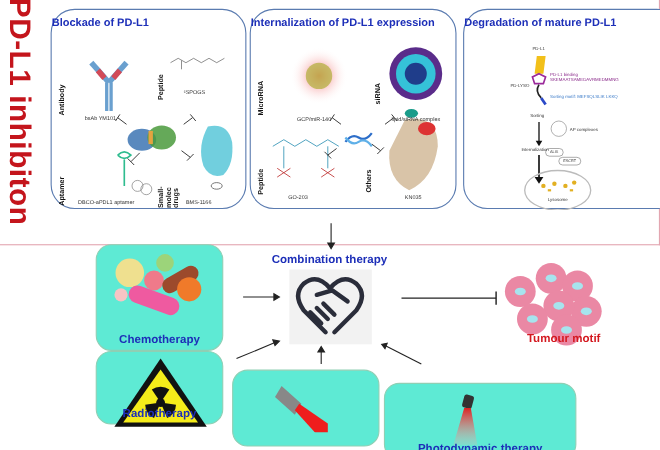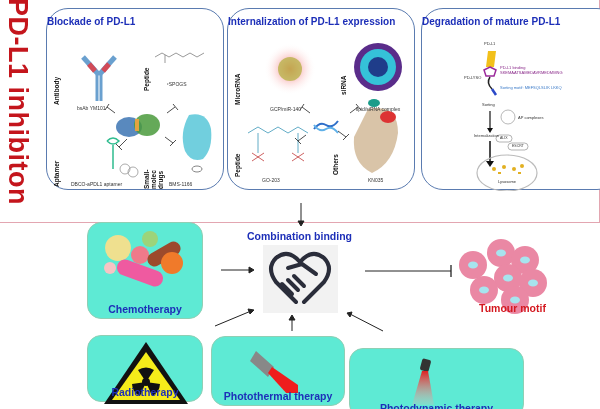--- a/index.html
+++ b/index.html
@@ -194,55 +194,54 @@
     <circle cx="62" cy="16" r="8" fill="#9cd47a"></circle>
     <circle cx="52" cy="32" r="9" fill="#ef7a8a"></circle>
     <rect x="58" y="24" width="36" height="14" rx="7" transform="rotate(-30 76 31)" fill="#9c4a2c"></rect>
     <circle cx="84" cy="40" r="11" fill="#f07a2a"></circle>
     <circle cx="22" cy="45" r="6" fill="#f7c4c4"></circle>
     <rect x="28" y="42" width="48" height="16" rx="8" transform="rotate(20 52 50)" fill="#ef5aa0"></rect>
   </svg>
   <div class="box-label">Chemotherapy</div>
 </div>
 
-<div class="box" style="left:87px;top:335px;width:116px;height:67px;">
+<div class="box" style="left:87px;top:319px;width:116px;height:67px;">
   <svg width="116" height="72" style="position:absolute;left:0;top:0">
     <polygon points="58,6 100,68 16,68" fill="#111"></polygon>
     <polygon points="58,16 92,64 24,64" fill="#f5ec1a"></polygon>
     <circle cx="58" cy="46" r="4" fill="#111"></circle>
     <path d="M58 46 L50 34 A14 14 0 0 1 66 34 Z" fill="#111"></path>
     <path d="M58 46 L44 48 A14 14 0 0 0 52 60 Z" fill="#111"></path>
     <path d="M58 46 L72 48 A14 14 0 0 1 64 60 Z" fill="#111"></path>
   </svg>
   <div class="box-label">Radiotherapy</div>
 </div>
 
 <div class="box" style="left:211px;top:336px;width:134px;height:70px;">
   <svg width="134" height="56" style="position:absolute;left:0;top:0">
     <polygon points="38,24 56,40 62,30 44,14" fill="#888"></polygon>
     <polygon points="56,36 60,30 86,48 86,58 76,58" fill="#ef1d1d"></polygon>
   </svg>
-  <div class="box-label">Photothermal therapy</div>
 </div>
 
 <div class="box" style="left:349px;top:336px;width:175px;height:70px;margin-top:12px;">
   <svg width="145" height="56" style="position:absolute;left:0;top:0">
     <defs>
         <linearGradient id="beam" x1="0" y1="0" x2="0" y2="1">
           <stop offset="0" stop-color="#d22"></stop>
           <stop offset="1" stop-color="#f7b0b0" stop-opacity="0.2"></stop>
         </linearGradient>
       </defs>
     <rect x="71" y="10" width="9" height="12" rx="2" fill="#333" transform="rotate(15 75 16)"></rect>
     <polygon points="72,22 78,22 84,56 62,56" fill="url(#beam)"></polygon>
   </svg>
   <div class="box-label">Photodynamic therapy</div>
 </div>
 
-<div class="combo-title">Combination binding</div>
+<div class="combo-title">Combination therapy</div>
 <svg class="overlay" width="600" height="409">
   <rect x="263" y="245" width="75" height="68" fill="#f2f2f2"></rect>
   <g fill="none" stroke="#2a2d3a" stroke-width="4" stroke-linejoin="round" stroke-linecap="round">
     <path d="M300 262 q-12 -14 -24 -4 q-10 10 0 24 l20 20"></path>
     <path d="M300 262 q12 -14 24 -4 q10 10 0 24 l-20 20"></path>
     <path d="M288 268 l14 -4 l14 10"></path>
     <path d="M282 284 l10 10 M288 280 l10 10 M294 276 l10 10"></path>
   </g>
   <g stroke="#222" stroke-width="1" fill="#222">
     <line x1="301" y1="203" x2="301" y2="223"></line>

